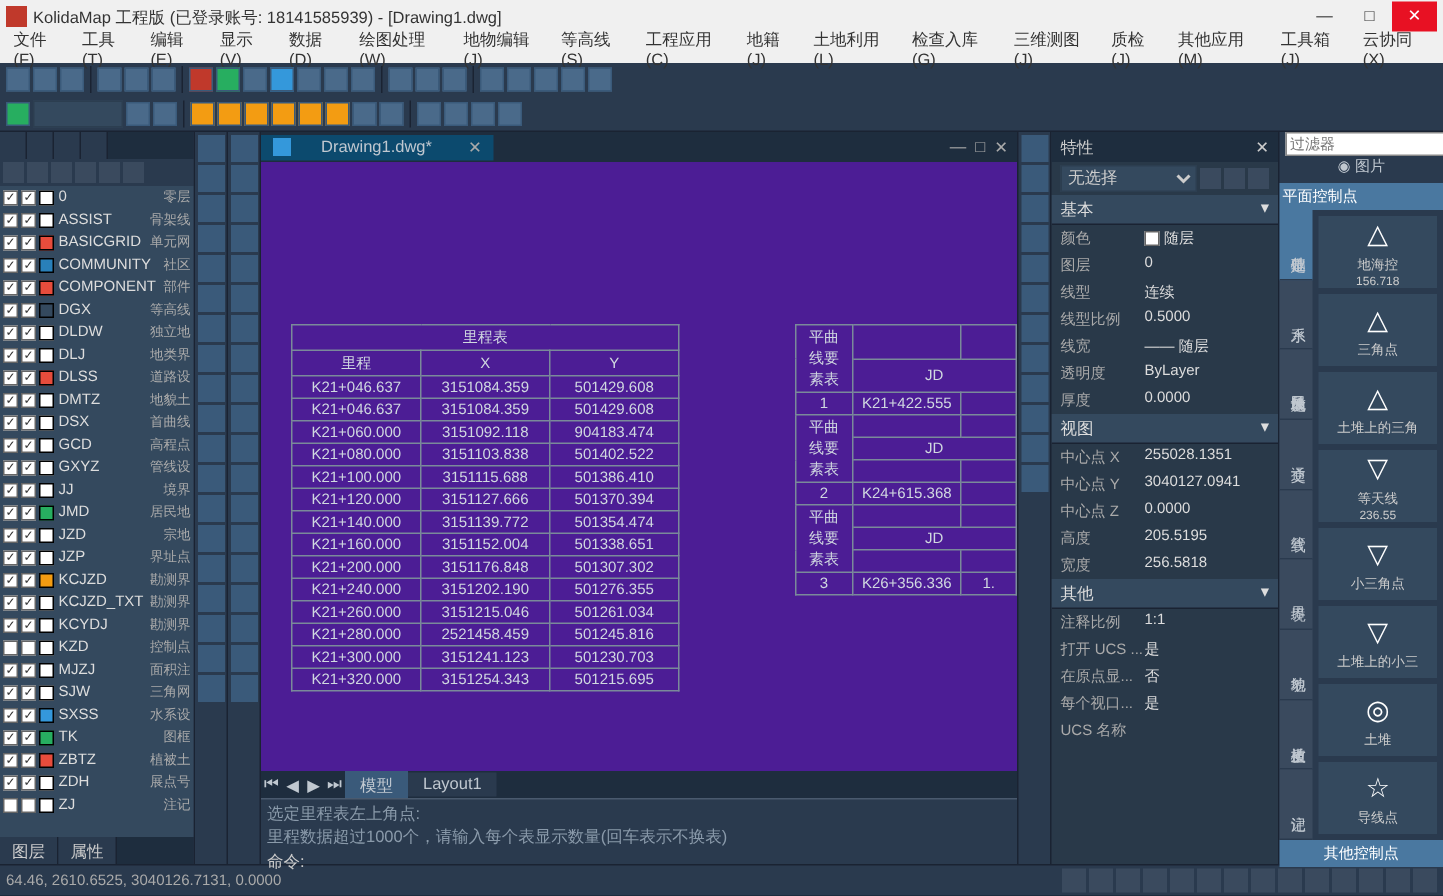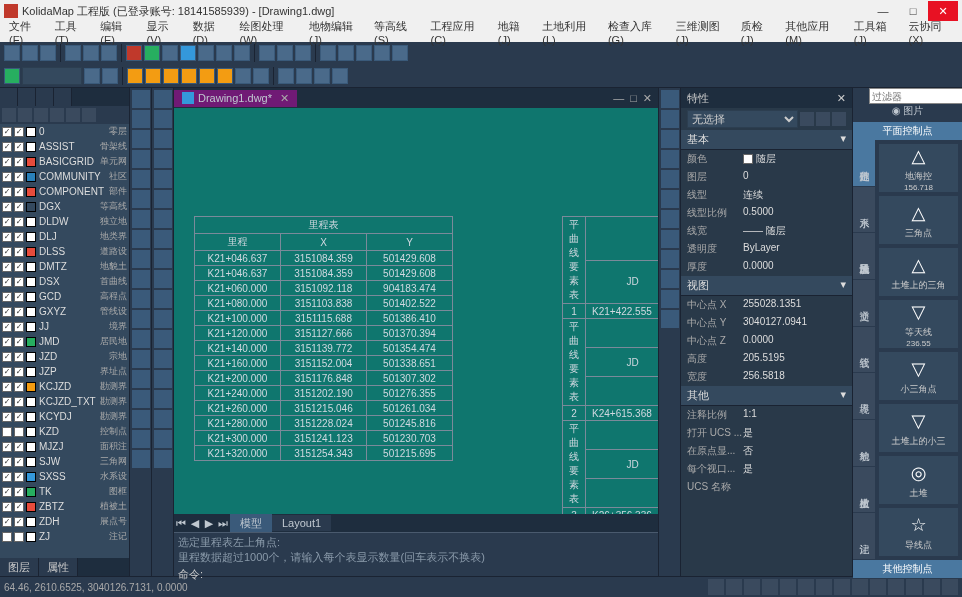--- a/index.html
+++ b/index.html
@@ -38,65 +38,65 @@
 .layer-name { flex: 1; color: #ddd; }
 .layer-desc { color: #aaa; font-size: 9px; }
 .lp-bottom-tabs { height: 18px; background: #1e2d3e; display: flex; color: #ccc; }
 .lp-btab { padding: 2px 8px; background: #2a3a4e; border-right: 1px solid #1a2332; }
 
 .vtoolbar { width: 22px; background: #2a3a4e; display: flex; flex-direction: column; gap: 2px; padding: 2px; border-right: 1px solid #1a2332; }
 .vtb-icon { width: 18px; height: 18px; background: #3a5a7a; }
 
 .canvas { flex: 1; background: #1b2839; position: relative; display: flex; flex-direction: column; }
 .doc-tabs { height: 20px; background: #1e2d3e; display: flex; align-items: center; }
-.doc-tab { background: #701a75; padding: 2px 8px; display: flex; align-items: center; gap: 4px; }
+.doc-tab { background: #0c4a6e; padding: 2px 8px; display: flex; align-items: center; gap: 20px; }
 .doc-tab .ticon { width: 12px; height: 12px; background: #3498db; }
 .doc-tab .tx { color: #aaa; margin-left: 4px; }
 .doc-wincb { margin-left: auto; display: flex; gap: 6px; padding-right: 6px; color: #aaa; }
 
-.drawing { flex: 1; position: relative; background: #0f766e; overflow: hidden; }
+.drawing { flex: 1; position: relative; background: #4c1d95; overflow: hidden; }
 
 .cad-table { position: absolute; border-collapse: collapse; color: #d0d8e0; font-size: 10px; }
 .cad-table td, .cad-table th { border: 1px solid #7a8a9a; padding: 1px 6px; text-align: center; background: transparent; height: 15px; }
 .cad-table th { font-weight: normal; }
 
 .t1 { top: 108px; left: 20px; }
 .t1 th { width: 86px; }
-.t2 { top: 108px; left: 388px; }
+.t2 { top: 108px; left: 356px; }
 .t2 td, .t2 th { width: 60px; }
 
 .layout-tabs { height: 18px; background: #1e2d3e; display: flex; align-items: center; }
 .ltab { padding: 2px 10px; background: #2a3a4e; }
 .ltab.active { background: #3a5a7a; }
 .larrow { width: 14px; text-align: center; }
 
 .cmdline { height: 44px; background: #2a3a4e; border-top: 1px solid #4a5a6e; padding: 2px 4px; font-size: 11px; color: #8a9aaa; }
 .cmdprompt { color: #ccc; margin-top: 2px; }
 
 .rtoolbar { width: 22px; background: #2a3a4e; display: flex; flex-direction: column; gap: 2px; padding: 2px; border-left: 1px solid #1a2332; }
 
-.props { width: 172px; background: #293949; border-left: 1px solid #1a2332; display: flex; flex-direction: column; }
+.props { width: 152px; background: #293949; border-left: 1px solid #1a2332; display: flex; flex-direction: column; }
 .props-hdr { height: 20px; background: #1e2d3e; display: flex; align-items: center; padding: 0 6px; color: #ccc; }
 .props-hdr .pclose { margin-left: auto; }
 .props-sel { height: 22px; display: flex; align-items: center; padding: 0 6px; }
 .props-sel select { background: #34495e; border: 1px solid #2c3e50; color: #ccc; font-size: 11px; flex: 1; height: 18px; }
 .props-sel .pbtn { width: 14px; height: 14px; background: #3a4a5e; margin-left: 2px; }
 .props-body { flex: 1; overflow-y: auto; }
 .pgroup-h { background: #34495e; padding: 2px 6px; color: #ddd; display: flex; justify-content: space-between; border-bottom: 1px solid #1a2332; gap: 28px; }
 .prow { display: flex; padding: 2px 6px; font-size: 10px; }
 .prow .pk { flex: 0 0 56px; color: #aaa; }
 .prow .pv { flex: 1; color: #ddd; }
 .pswatch { display: inline-block; width: 10px; height: 10px; background: #fff; border: 1px solid #666; margin-right: 3px; vertical-align: middle; }
 
 .rightpanel { width: 110px; background: #2a3a4e; border-left: 1px solid #1a2332; display: flex; flex-direction: column; }
-.rp-top { height: 20px; display: flex; align-items: center; padding: 0 12px; gap: 2px; }
+.rp-top { height: 20px; display: flex; align-items: center; padding: 0 0; gap: 2px; }
 .rp-top .rbtn { width: 16px; height: 16px; background: #3a4a5e; }
 .rp-top input { flex: 1; background: #fff; border: 1px solid #888; height: 16px; font-size: 10px; color: #333; padding: 0 2px; }
 .rp-radio { height: 18px; display: flex; align-items: center; gap: 6px; padding: 0 6px; font-size: 10px; flex-direction: column; }
-.rp-section { background: #4a78a0; color: #fff; text-align: center; padding: 2px; font-size: 10px; }
+.rp-section { background: #4a78a0; color: #fff; padding: 2px; font-size: 10px; }
 .rp-sidetabs { width: 22px; display: flex; flex-direction: column; }
 .rp-sidetab { flex: 1; background: #3a4a5e; border-bottom: 1px solid #2a3a4e; display: flex; align-items: center; justify-content: center; font-size: 10px; writing-mode: vertical-rl; padding: 4px 0; min-height: 34px; }
 .rp-sidetab.active { background: #4a78a0; }
 .rp-symbols { flex: 1; display: flex; }
 .rp-symlist { flex: 1; display: flex; flex-direction: column; gap: 4px; padding: 4px; overflow-y: auto; }
 .symbox { background: #34495e; height: 48px; display: flex; flex-direction: column; align-items: center; justify-content: center; font-size: 9px; color: #ccc; }
 .symicon { width: 24px; height: 24px; margin-bottom: 2px; }
 .rp-foot { background: #4a78a0; color: #fff; text-align: center; padding: 2px; font-size: 10px; }
 
 .statusbar { height: 21px; background: #2a3a4e; display: flex; align-items: center; padding: 0 4px; font-size: 10px; color: #aaa; border-top: 1px solid #1a2332; }
@@ -527,21 +527,21 @@
               <td>3151202.190</td>
               <td>501276.355</td>
             </tr>
             <tr>
               <td>K21+260.000</td>
               <td>3151215.046</td>
               <td>501261.034</td>
             </tr>
             <tr>
               <td>K21+280.000</td>
-              <td>3151228.024</td>
+              <td>2521458.459</td>
               <td>501245.816</td>
             </tr>
             <tr>
               <td>K21+300.000</td>
               <td>3151241.123</td>
               <td>501230.703</td>
             </tr>
             <tr>
               <td>K21+320.000</td>
               <td>3151254.343</td>

